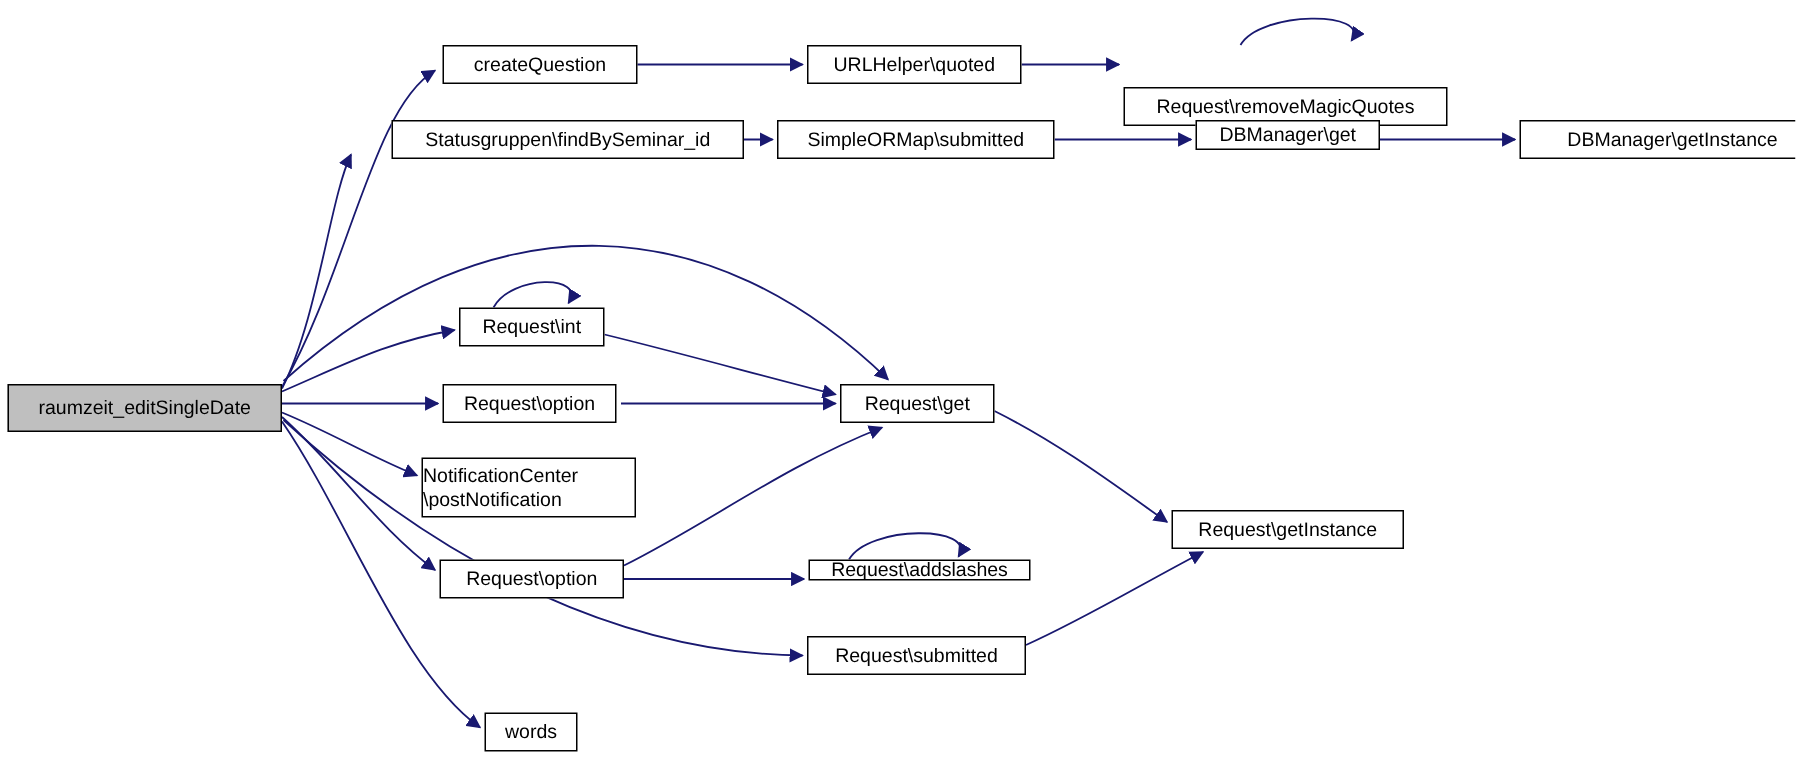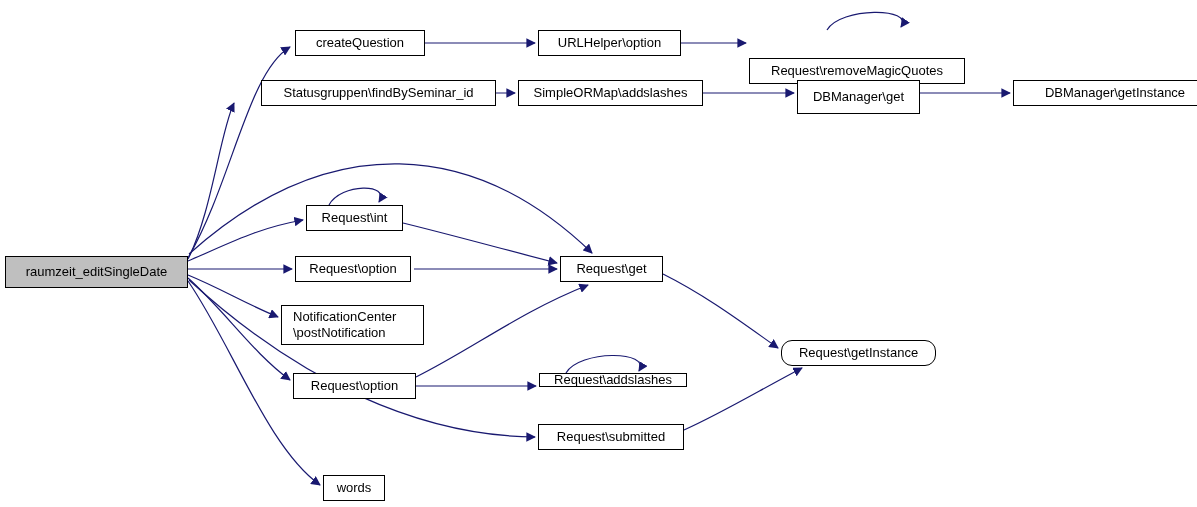--- a/index.html
+++ b/index.html
@@ -30,21 +30,21 @@
     line-height:1.25;
     cursor:pointer;
   }
   .node.highlight{
     background:var(--highlight-fill,#bfbfbf);
     cursor:default;
   }
   .node.multiline{
     justify-content:flex-start;
     text-align:left;
-    padding-left:11px;
+    padding-left:0;
   }
 </style>
 </head>
 <body>
 
 <div id="canvas">
   <svg id="edges" width="1197" height="507" viewBox="0 0 1197 507" xmlns="http://www.w3.org/2000/svg">
     <defs>
       <marker id="arrow" viewBox="0 0 10 10" refX="9" refY="5" markerWidth="8" markerHeight="8" orient="auto">
         <path id="arrowhead-shape" d="M0,0 L10,5 L0,10 z" fill="#191970"></path>
@@ -70,30 +70,30 @@
       <path d="M414,269 L557,269" class="edge" marker-end="url(#arrow)"></path>
       <path d="M416,377 C474,348 520,312 588,285" class="edge" marker-end="url(#arrow)"></path>
       <path d="M416,386 L536,386" class="edge" marker-end="url(#arrow)"></path>
       <path d="M566,373 C579,350 652,350 639,371" class="edge" marker-end="url(#arrow)"></path>
       <path d="M663,274 C707,296 744,324 778,348" class="edge" marker-end="url(#arrow)"></path>
       <path d="M684,430 C722,413 760,390 802,368" class="edge" marker-end="url(#arrow)"></path>
     </svg>
   <div id="nodes">
       <div class="node highlight" style="left: 5px; top: 256px; width: 183px; height: 32px;">raumzeit_editSingleDate</div>
       <div class="node" style="left: 295px; top: 30px; width: 130px; height: 26px;">createQuestion</div>
-      <div class="node" style="left: 538px; top: 30px; width: 143px; height: 26px;">URLHelper\option</div>
+      <div class="node" style="left: 538px; top: 30px; width: 143px; height: 26px;">URLHelper\quoted</div>
       <div class="node" style="left: 749px; top: 30px; width: 216px; height: 26px; margin-top: 28px;">Request\removeMagicQuotes</div>
       <div class="node" style="left: 237px; top: 80px; width: 235px; height: 26px; margin-left: 24px;">Statusgruppen\findBySeminar_id</div>
-      <div class="node" style="left: 518px; top: 80px; width: 185px; height: 26px;">SimpleORMap\addslashes</div>
-      <div class="node" style="left: 797px; top: 80px; width: 123px; height: 34px;">DBManager\get</div>
+      <div class="node" style="left: 518px; top: 80px; width: 185px; height: 26px;">SimpleORMap\submitted</div>
+      <div class="node" style="left: 797px; top: 80px; width: 123px; height: 20px;">DBManager\get</div>
       <div class="node" style="left: 1013px; top: 80px; width: 204px; height: 26px;">DBManager\getInstance</div>
       <div class="node" style="left: 306px; top: 205px; width: 97px; height: 26px;">Request\int</div>
       <div class="node" style="left: 295px; top: 256px; width: 116px; height: 26px;">Request\option</div>
       <div class="node" style="left: 560px; top: 256px; width: 103px; height: 26px;">Request\get</div>
       <div class="node multiline" style="left: 281px; top: 305px; width: 143px; height: 40px;">NotificationCenter
 \postNotification</div>
       <div class="node" style="left: 293px; top: 373px; width: 123px; height: 26px;">Request\option</div>
       <div class="node" style="left: 539px; top: 373px; width: 148px; height: 14px;">Request\addslashes</div>
       <div class="node" style="left: 538px; top: 424px; width: 146px; height: 26px;">Request\submitted</div>
-      <div class="node" style="left: 781px; top: 340px; width: 155px; height: 26px; border-radius: 11px;">Request\getInstance</div>
+      <div class="node" style="left: 781px; top: 340px; width: 155px; height: 26px;">Request\getInstance</div>
       <div class="node" style="left: 323px; top: 475px; width: 62px; height: 26px;">words</div>
     </div>
 </div>
 
 </body></html>

